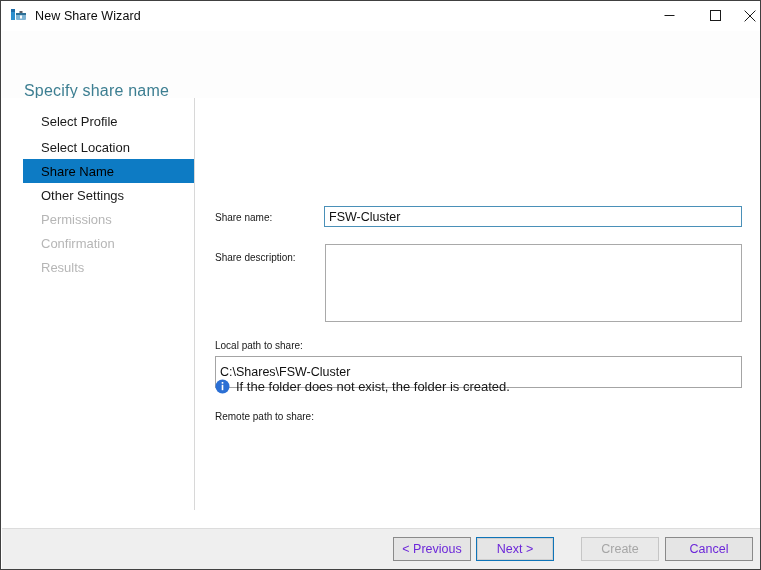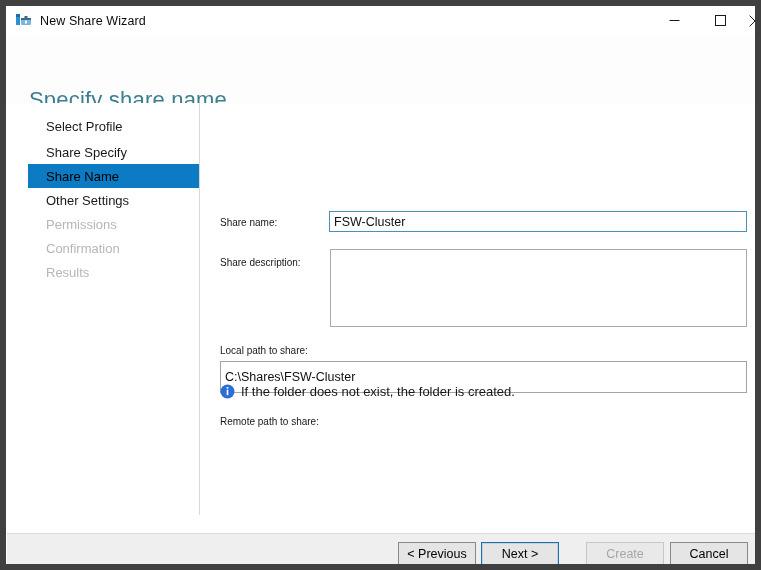--- a/index.html
+++ b/index.html
@@ -9,21 +9,21 @@
   }
   body {
     font-family: "Liberation Sans", sans-serif;
   }
   #window {
     position: relative;
     width: 761px;
     height: 570px;
     box-sizing: border-box;
     background: #ffffff;
-    border: 6px solid #404040;
+    border: 1px solid #404040;
     overflow: hidden;
   }
 
   
   #titlebar {
     position: absolute;
     left: 0; top: 0;
     width: 761px;
     height: 30px;
     background: #ffffff;
@@ -64,21 +64,21 @@
     position: absolute;
     left: 1px; top: 30px;
     width: 759px;
     height: 67px;
     background: #fdfdfd;
   }
   #page-title {
     position: absolute;
     left: 22px;
     top: 51px;
-    font-size: 22px;
+    font-size: 16px;
     color: #3c7e91;
     font-weight: 400;
     letter-spacing: 0.2px;
     white-space: nowrap;
   }
 
   
   #body-area {
     position: absolute;
     left: 1px; top: 97px;
@@ -208,39 +208,39 @@
   }
   .btn {
     position: absolute;
     top: 8px;
     height: 24px;
     box-sizing: border-box;
     background: #e5e5e5;
     border: 1px solid #8a8a8a;
     font-family: "Liberation Sans", sans-serif;
     font-size: 12.5px;
-    color: #000000;
+    color: #6d28d9;
     display: flex;
     align-items: center;
     justify-content: center;
     white-space: nowrap;
   }
   .btn.focus-ring {
     border: 1px solid #0f74b8;
     box-shadow: inset 0 0 0 1px #cfcfcf;
   }
   .btn.disabled {
     color: #a6a6a6;
     border: 1px solid #c6c6c6;
     background: #e9e9e9;
   }
   #btn-previous { left: 391px; width: 78px; }
   #btn-next     { left: 474px; width: 78px; }
   #btn-create   { left: 579px; width: 78px; }
-  #btn-cancel   { left: 663px; width: 78px; }
+  #btn-cancel   { left: 663px; width: 88px; }
 </style>
 </head>
 <body>
 
 <div id="window">
 
   <div id="titlebar">
     <span id="title-icon">
       <svg width="17" height="16" viewBox="0 0 17 16">
         <rect x="1" y="1" width="4" height="11" fill="#2d8fce"></rect>
@@ -272,21 +272,21 @@
   </div>
 
   <div id="header-band">
     <div id="page-title">Specify share name</div>
   </div>
 
   <div id="body-area">
 
     <div id="sidebar">
       <div class="nav-item" style="top:11px;">Select Profile</div>
-      <div class="nav-item" style="top:37px;">Share Specify</div>
+      <div class="nav-item" style="top:37px;">Select Location</div>
       <div class="nav-item active" style="top:61px;">Share Name</div>
       <div class="nav-item" style="top:85px;">Other Settings</div>
       <div class="nav-item dim" style="top:133px;">Confirmation</div>
       <div class="nav-item dim" style="top:109px;">Permissions</div>
       <div class="nav-item dim" style="top:157px;">Results</div>
       <div id="sidebar-divider"></div>
     </div>
 
     <div id="form">
 

